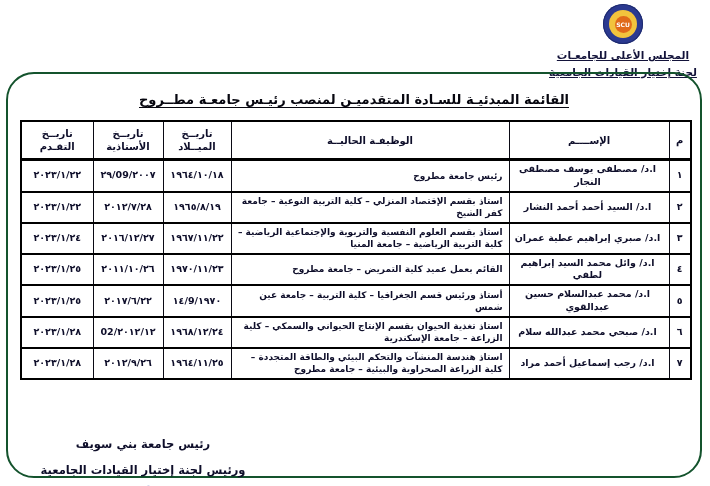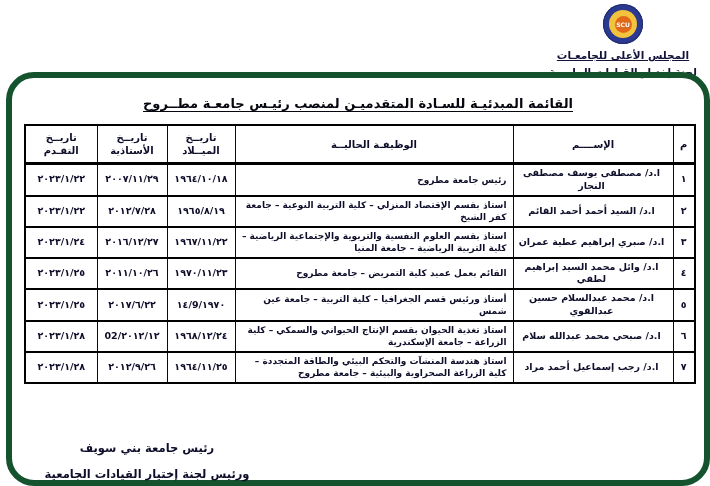--- a/index.html
+++ b/index.html
@@ -25,21 +25,21 @@
   }
   .logo-core{
     width:17px;height:17px;border-radius:50%;background:#e06a1a;
     color:#fff;font-size:6px;font-weight:bold;
     display:flex;align-items:center;justify-content:center;
   }
   .org-line{font-size:10.5px;font-weight:bold;line-height:1.6;white-space:nowrap;text-decoration:underline;}
   
   .frame{
     position:absolute;left:6px;top:72px;width:692px;height:402px;
-    border:6px solid #14532d;border-radius:28px;
+    border:2px solid #14532d;border-radius:28px;
   }
   .doc-title{
     position:absolute;top:18px;left:0;width:100%;
     text-align:center;direction:rtl;
     font-size:13px;font-weight:bold;color:#06060f;
     text-decoration:underline;text-underline-offset:3px;
   }
   
   table.main{
     position:absolute;left:12px;top:46px;width:670px;
@@ -106,26 +106,26 @@
         <th>تاريــخ
 التقـدم</th>
       </tr>
     </thead>
     <tbody>
         <tr>
           <td class="c0">١</td>
           <td class="c1">ا.د/ مصطفى يوسف مصطفى النجار</td>
           <td class="c2">رئيس جامعة مطروح</td>
           <td class="c3">١٩٦٤/١٠/١٨</td>
-          <td class="c4">٢٠٠٧/١١/٢٩</td>
+          <td class="c4">٢٠٠٧/09/٢٩</td>
           <td class="c5">٢٠٢٣/١/٢٢</td>
         </tr>
         <tr>
           <td class="c0">٢</td>
-          <td class="c1">ا.د/ السيد أحمد أحمد القائم</td>
+          <td class="c1">ا.د/ السيد أحمد أحمد النشار</td>
           <td class="c2">استاذ بقسم الإقتصاد المنزلي – كلية التربية النوعية – جامعة كفر الشيخ</td>
           <td class="c3">١٩٦٥/٨/١٩</td>
           <td class="c4">٢٠١٢/٧/٢٨</td>
           <td class="c5">٢٠٢٣/١/٢٢</td>
         </tr>
         <tr>
           <td class="c0">٣</td>
           <td class="c1">ا.د/ صبري إبراهيم عطية عمران</td>
           <td class="c2">استاذ بقسم العلوم النفسية والتربوية والإجتماعية الرياضية – كلية التربية الرياضية – جامعة المنيا</td>
           <td class="c3">١٩٦٧/١١/٢٢</td>

